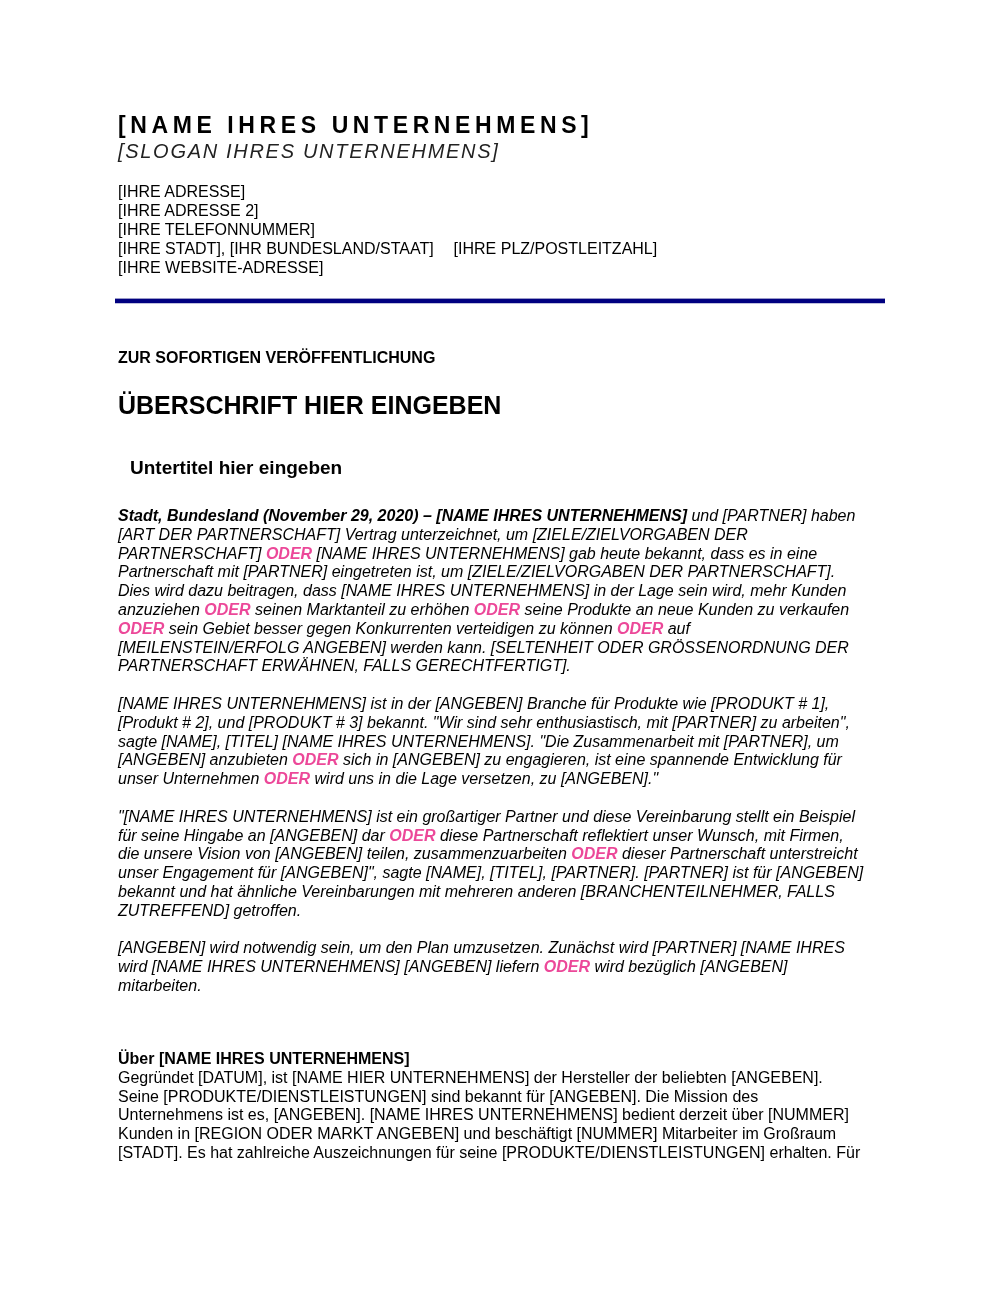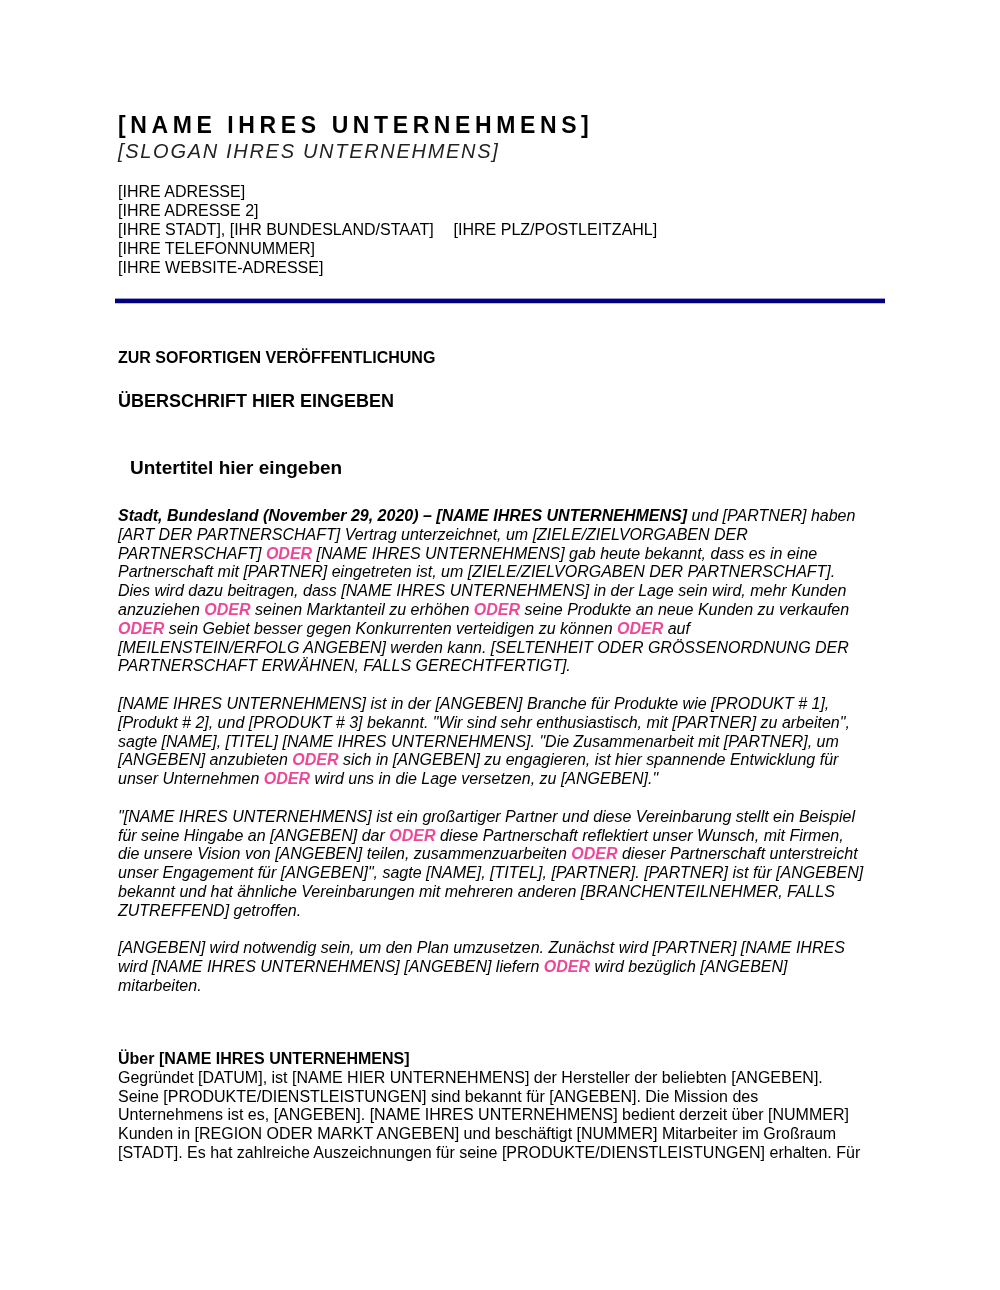--- a/index.html
+++ b/index.html
@@ -9,43 +9,43 @@
   .company-name { position:absolute; top:112px; left:0; font-size:23px; font-weight:bold;
                   letter-spacing:4.6px; white-space:nowrap; margin:0; }
   .slogan { position:absolute; top:140px; left:0; font-size:20px; font-style:italic;
             letter-spacing:1.7px; white-space:nowrap; color:#222; }
   .address { position:absolute; top:182px; left:0; font-size:16px; line-height:19px; }
   .address div { white-space:nowrap; }
   .address .gap { display:inline-block; width:20px; }
   .divider { position:absolute; top:298px; left:-3px; width:770px; height:4px;
              background:#000080; border-top:1px solid #9a9ac8; border-bottom:1px solid #c0c0dc; box-sizing:content-box; }
   .release { position:absolute; top:349px; left:0; font-size:16px; white-space:nowrap;font-weight:bold; }
-  .headline { position:absolute; top:391px; left:0; font-size:18px; font-weight:bold; margin:0; white-space:nowrap; }
+  .headline { position:absolute; top:391px; left:0; font-size:25px; font-weight:bold; margin:0; white-space:nowrap; }
   .subtitle { position:absolute; top:445px; left:0; font-size:19px; font-weight:bold; margin:12px; white-space:nowrap; }
   .body { position:absolute; top:507px; left:0; width:770px; font-size:16px; line-height:18.8px;font-style:italic; }
   .body p { margin:0 0 18.8px 0; }
   .line { display:block; white-space:nowrap; }
   .b { font-weight:bold; }
   .oder { font-weight:bold; color:#ec4899; }
   .about-head { font-weight:bold; display:block; }
   .about { position:absolute; top:1050px; left:0; font-size:16px; line-height:18.8px; }
 </style>
 </head>
 <body>
 
 <div class="page">
 
   <h1 class="company-name">[NAME IHRES UNTERNEHMENS]</h1>
   <div class="slogan">[SLOGAN IHRES UNTERNEHMENS]</div>
 
   <div class="address">
     <div>[IHRE ADRESSE]</div>
     <div>[IHRE ADRESSE 2]</div>
+    <div>[IHRE TELEFONNUMMER]</div>
     <div><span>[IHRE STADT], [IHR BUNDESLAND/STAAT]</span><span class="gap"></span><span>[IHRE PLZ/POSTLEITZAHL]</span></div>
-    <div>[IHRE TELEFONNUMMER]</div>
     <div>[IHRE WEBSITE-ADRESSE]</div>
   </div>
 
   <div class="divider"></div>
 
   <div class="release">ZUR SOFORTIGEN VERÖFFENTLICHUNG</div>
   <h2 class="headline">ÜBERSCHRIFT HIER EINGEBEN</h2>
   <h3 class="subtitle">Untertitel hier eingeben</h3>
 
   <div class="body">
@@ -58,21 +58,21 @@
       <span class="line"><span>anzuziehen </span><span class="oder">ODER</span><span> seinen Marktanteil zu erhöhen </span><span class="oder">ODER</span><span> seine Produkte an neue Kunden zu verkaufen</span></span>
       <span class="line"><span class="oder">ODER</span><span> sein Gebiet besser gegen Konkurrenten verteidigen zu können </span><span class="oder">ODER</span><span> auf</span></span>
       <span class="line">[MEILENSTEIN/ERFOLG ANGEBEN] werden kann. [SELTENHEIT ODER GRÖSSENORDNUNG DER</span>
       <span class="line">PARTNERSCHAFT ERWÄHNEN, FALLS GERECHTFERTIGT].</span>
     </p>
 
     <p>
       <span class="line">[NAME IHRES UNTERNEHMENS] ist in der [ANGEBEN] Branche für Produkte wie [PRODUKT # 1],</span>
       <span class="line">[Produkt # 2], und [PRODUKT # 3] bekannt. "Wir sind sehr enthusiastisch, mit [PARTNER] zu arbeiten",</span>
       <span class="line">sagte [NAME], [TITEL] [NAME IHRES UNTERNEHMENS]. "Die Zusammenarbeit mit [PARTNER], um</span>
-      <span class="line"><span>[ANGEBEN] anzubieten </span><span class="oder">ODER</span><span> sich in [ANGEBEN] zu engagieren, ist hier spannende Entwicklung für</span></span>
+      <span class="line"><span>[ANGEBEN] anzubieten </span><span class="oder">ODER</span><span> sich in [ANGEBEN] zu engagieren, ist eine spannende Entwicklung für</span></span>
       <span class="line"><span>unser Unternehmen </span><span class="oder">ODER</span><span> wird uns in die Lage versetzen, zu [ANGEBEN]."</span></span>
     </p>
 
     <p>
       <span class="line">"[NAME IHRES UNTERNEHMENS] ist ein großartiger Partner und diese Vereinbarung stellt ein Beispiel</span>
       <span class="line"><span>für seine Hingabe an [ANGEBEN] dar </span><span class="oder">ODER</span><span> diese Partnerschaft reflektiert unser Wunsch, mit Firmen,</span></span>
       <span class="line"><span>die unsere Vision von [ANGEBEN] teilen, zusammenzuarbeiten </span><span class="oder">ODER</span><span> dieser Partnerschaft unterstreicht</span></span>
       <span class="line">unser Engagement für [ANGEBEN]", sagte [NAME], [TITEL], [PARTNER]. [PARTNER] ist für [ANGEBEN]</span>
       <span class="line">bekannt und hat ähnliche Vereinbarungen mit mehreren anderen [BRANCHENTEILNEHMER, FALLS</span>
       <span class="line">ZUTREFFEND] getroffen.</span>

